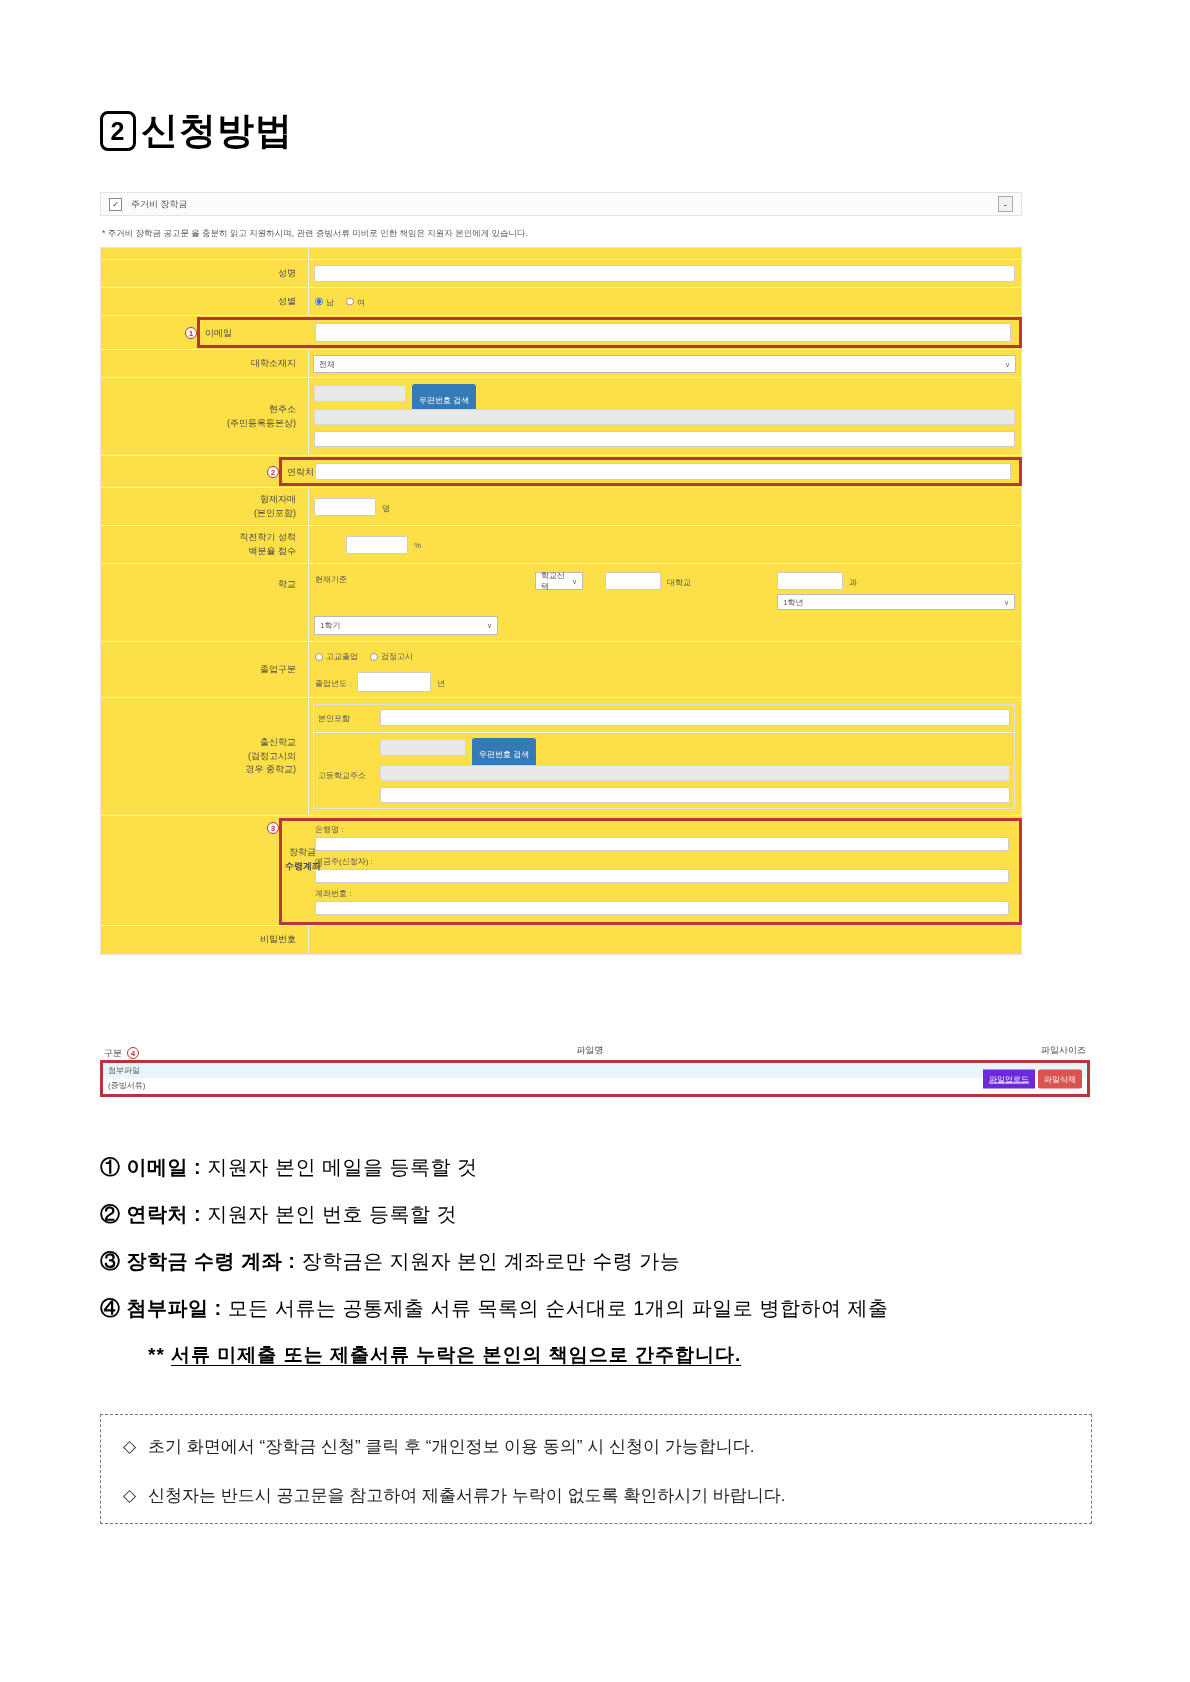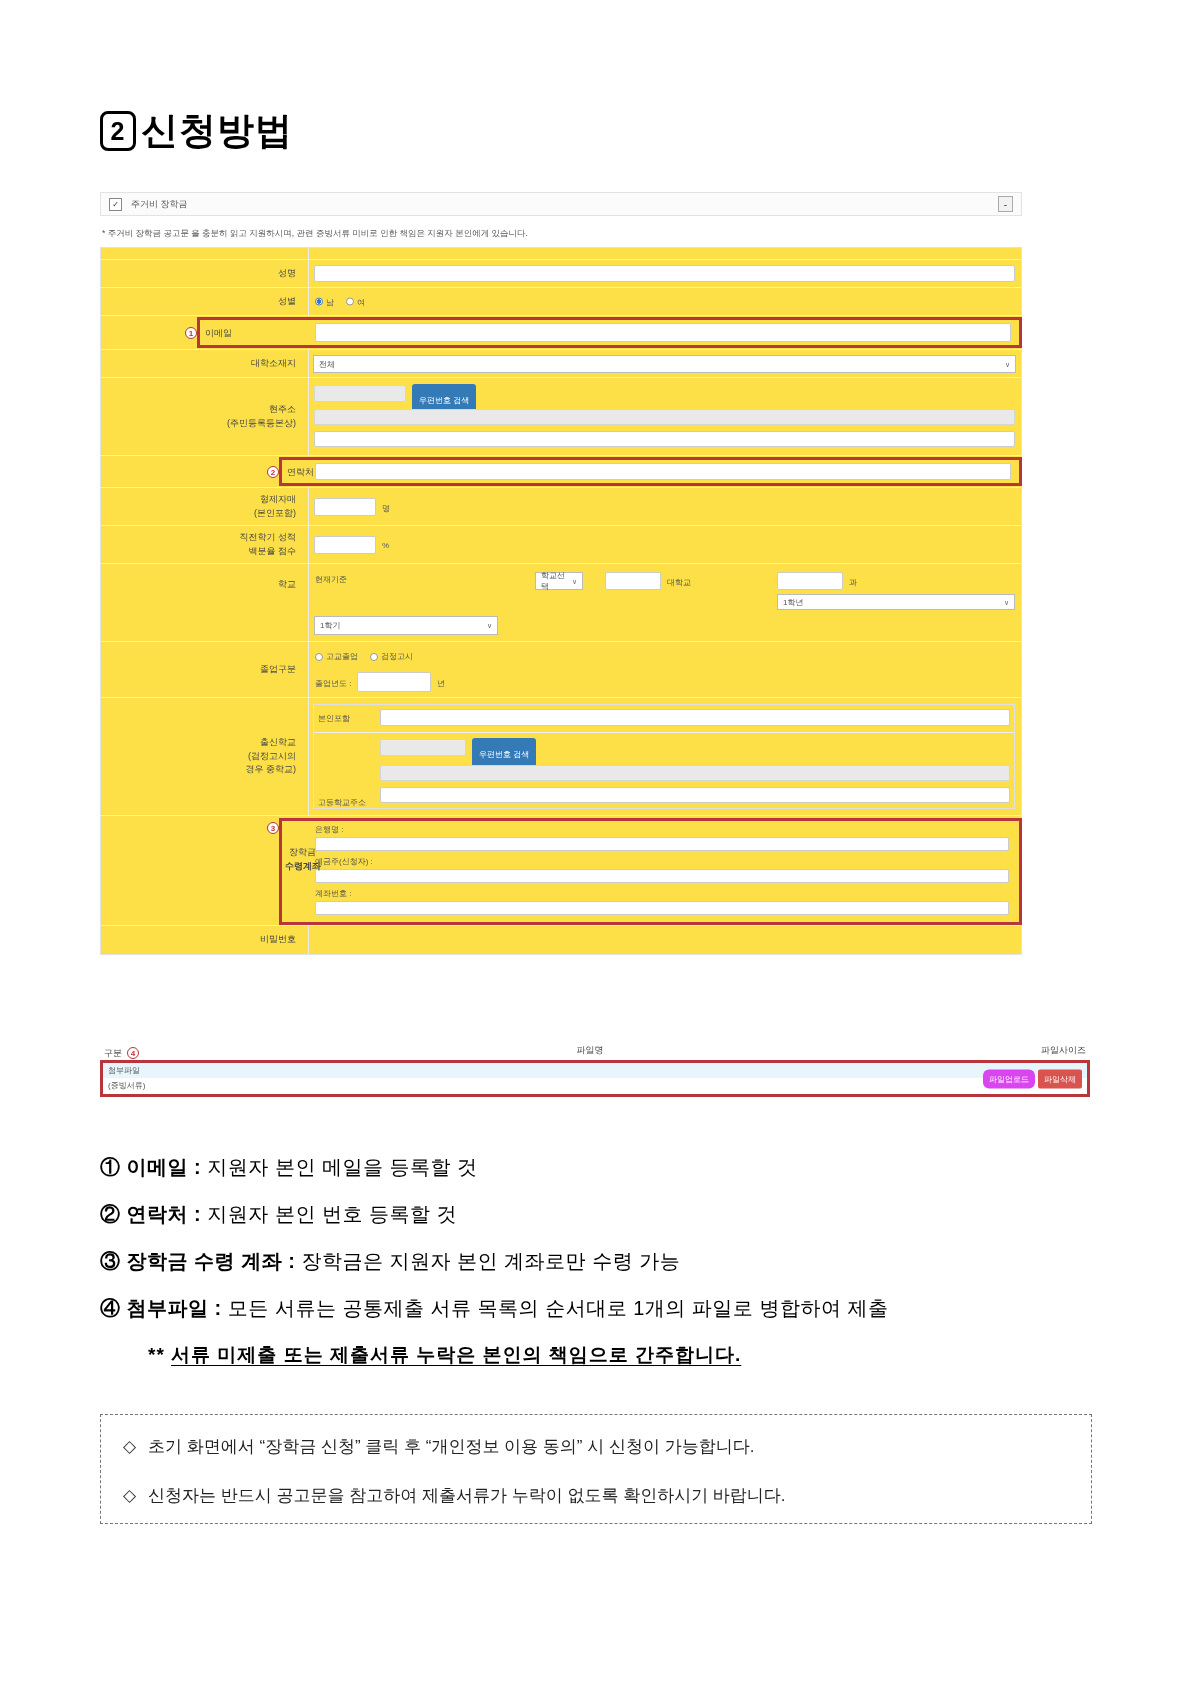--- a/index.html
+++ b/index.html
@@ -53,21 +53,21 @@
 
   
   .attach{position:absolute;left:100px;top:1040px;width:990px;font-size:9px;color:#444;}
   .attach-head{display:flex;align-items:center;height:20px;padding:0 4px;position:relative;}
   .attach-col-left{display:flex;align-items:center;gap:3px;margin-top:6px;}
   .attach-col-center{flex:1;text-align:center;}
   .attach-row{position:relative;height:37px;border:3px solid #b8353c;box-sizing:border-box;background:#fff;}
   .stripe1{height:15px;background:#e9f5fc;display:flex;align-items:center;padding-left:5px;font-size:8px;color:#555;}
   .stripe2{height:15px;display:flex;align-items:center;padding-left:5px;font-size:8px;color:#555;background:#fff;}
   .attach-btns{position:absolute;right:5px;top:50%;transform:translateY(-50%);display:flex;gap:3px;z-index:2;}
-  .btn-upload{background:#d946ef;color:#fff;font-size:8px;border:none;border-radius:6px;padding:4px 6px;}
+  .btn-upload{background:#6d28d9;color:#fff;font-size:8px;border:none;border-radius:0;padding:4px 6px;text-decoration:underline;}
   .btn-delete{background:#d9534f;color:#fff;font-size:8px;border:none;border-radius:2px;padding:4px 6px;}
   .attach .mark{position:static;margin-left:2px;}
 
   
   .notes{position:absolute;left:100px;top:1154px;width:1000px;
          font-family:Liberation Sans, sans-serif;font-size:20px;color:#000000;}
   .note-item{margin-bottom:20px;letter-spacing:0.5px;}
   .note-head{font-weight:bold;}
   .warning{margin-top:20px;margin-left:48px;font-size:19px;font-weight:bold;letter-spacing:1px;}
   .warning-text{text-decoration:underline;text-underline-offset:4px;}
@@ -173,21 +173,21 @@
         <div class="fl">
           <span>형제자매</span>
           <span>(본인포함)</span>
         </div>
         <div class="fc">
           <input class="txt" style="left: 5px; top: 10px; width: 62px; height: 18px;">
           <span class="ftext" style="left:73px;top:15px;">명</span>
         </div>
       </div>
 
-      <div class="frow" style="height:38px;">
+      <div class="frow" style="height:38px;gap:32px;">
         <div class="fl">
           <span>직전학기 성적</span>
           <span>백분율 점수</span>
         </div>
         <div class="fc">
           <input class="txt" style="left: 5px; top: 10px; width: 62px; height: 18px;">
           <span class="ftext" style="left:73px;top:15px;">%</span>
         </div>
       </div>
 
@@ -244,21 +244,21 @@
           <div class="subbox">
             <div class="subrow" style="height:27px;">
               <div class="sublab">
                   <span>본인포함</span>
                 </div>
               <div class="subfield">
                 <input class="txt" style="left: 2px; right: 4px; top: 4px; height: 17px;">
               </div>
             </div>
             <div class="subrow">
-              <div class="sublab" style="align-items:flex-end;padding-top:10px;">
+              <div class="sublab" style="align-items:center;padding-top:10px;">
                 <span>고등학교주소</span>
               </div>
               <div class="subfield">
                 <input class="txt gray" style="left: 2px; top: 6px; width: 86px; height: 17px;">
                 <button class="btn-zip" style="left:94px;top:5px;">우편번호 검색</button>
                 <input class="txt gray" style="left: 2px; right: 4px; top: 32px; height: 16px;">
                 <input class="txt" style="left: 2px; right: 4px; top: 54px; height: 16px;">
               </div>
             </div>
           </div>

